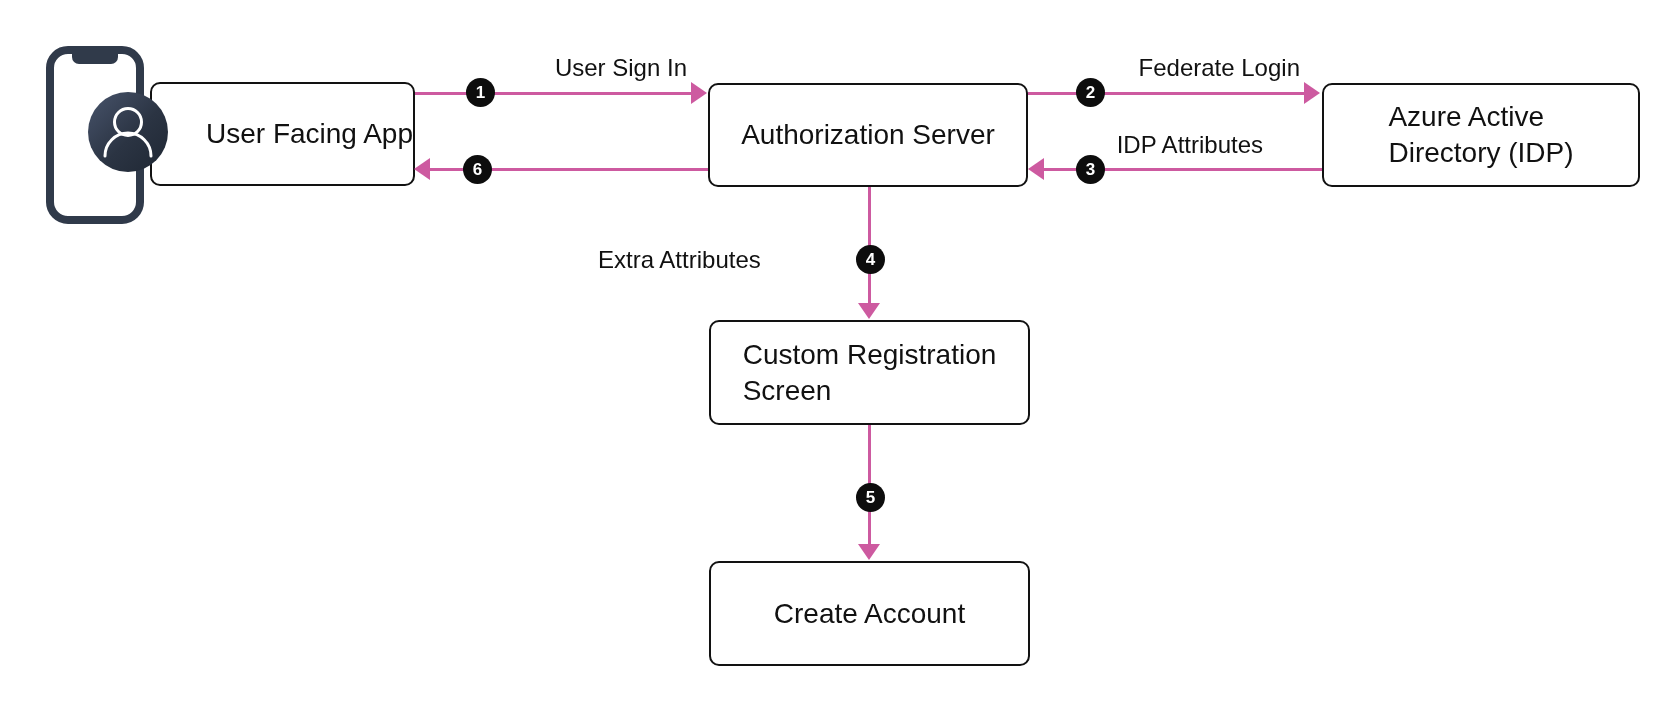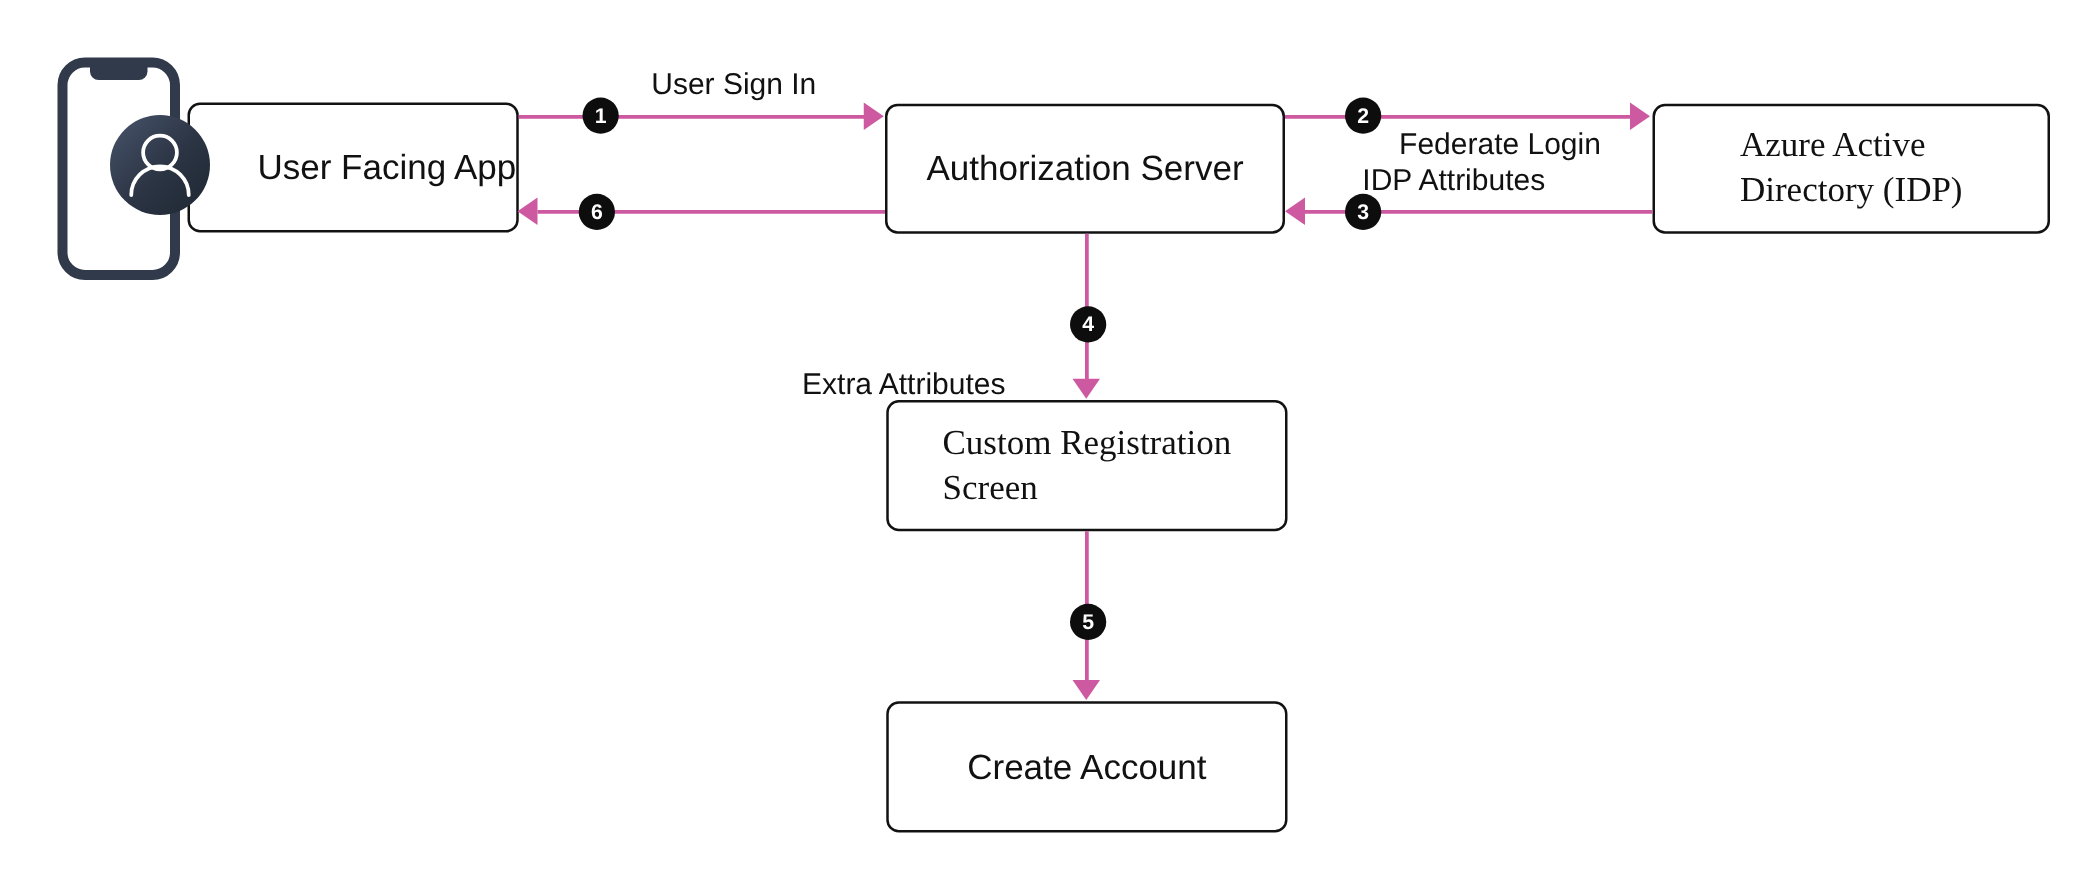--- a/index.html
+++ b/index.html
@@ -19,21 +19,21 @@
     border: 2.5px solid #121212;
     border-radius: 10px;
     display: flex;
     align-items: center;
     justify-content: center;
     color: #111111;
     font-size: 28px;
     line-height: 36px;
     box-sizing: border-box;
   }
-  .node .multiline { white-space: pre-line; text-align: left; font-family: Liberation Serif, serif; }
+  .node .multiline { white-space: pre-line; text-align: left; }
 
   #node-user-facing-app      { left: 150px;  top: 82px;  width: 265px; height: 104px; justify-content: flex-end; }
   #node-authorization-server { left: 708px;  top: 83px;  width: 320px; height: 104px; }
   #node-azure-ad             { left: 1322px; top: 83px;  width: 318px; height: 104px; }
   #node-custom-registration  { left: 709px;  top: 320px; width: 321px; height: 105px; }
   #node-create-account       { left: 709px;  top: 561px; width: 321px; height: 105px; }
 
   
   #phone {
     position: absolute;
@@ -83,22 +83,22 @@
     justify-content: center;
     z-index: 4;
   }
   .edge-label {
     position: absolute;
     color: #111111;
     font-size: 24px;
     line-height: 28px;
     z-index: 3;
   }
-  .edge-label.center { text-align: center; }
-  .edge-label.right  { text-align: center; margin-top: 48px; }
+  .edge-label.center { text-align: right; }
+  .edge-label.right  { text-align: left; }
 </style>
 </head>
 <body>
 
 <div id="canvas" style="--arrow:#cd5aa0;">
 
   <div id="phone">
     <div id="phone-notch"></div>
   </div>
   <div id="avatar">
@@ -131,21 +131,21 @@
   <div class="step-badge" style="left:466px; top:78px;">1</div>
   <div class="edge-label center" style="left:487px; top:54px; width:200px;">User Sign In</div>
 
   <div class="edge-line-h" style="left:430px; top:168px; width:278px;"></div>
   <div class="arrowhead left" style="left:414px; top:158px;"></div>
   <div class="step-badge" style="left:463px; top:155px;">6</div>
 
   <div class="edge-line-h" style="left:1028px; top:92px; width:278px;"></div>
   <div class="arrowhead right" style="left:1304px; top:82px;"></div>
   <div class="step-badge" style="left:1076px; top:78px;">2</div>
-  <div class="edge-label center" style="left:1100px; top:54px; width:200px;margin-top:48px;">Federate Login</div>
+  <div class="edge-label center" style="left:1100px; top:54px; width:200px;">Federate Login</div>
 
   <div class="edge-line-h" style="left:1044px; top:168px; width:278px;"></div>
   <div class="arrowhead left" style="left:1028px; top:158px;"></div>
   <div class="step-badge" style="left:1076px; top:155px;">3</div>
   <div class="edge-label center" style="left:1063px; top:131px; width:200px;">IDP Attributes</div>
 
   <div class="edge-line-v" style="left:868px; top:187px; height:117px;"></div>
   <div class="arrowhead down" style="left:858px; top:303px;"></div>
   <div class="step-badge" style="left:856px; top:245px;">4</div>
   <div class="edge-label right" style="left:598px; top:246px; width:250px;">Extra Attributes</div>

